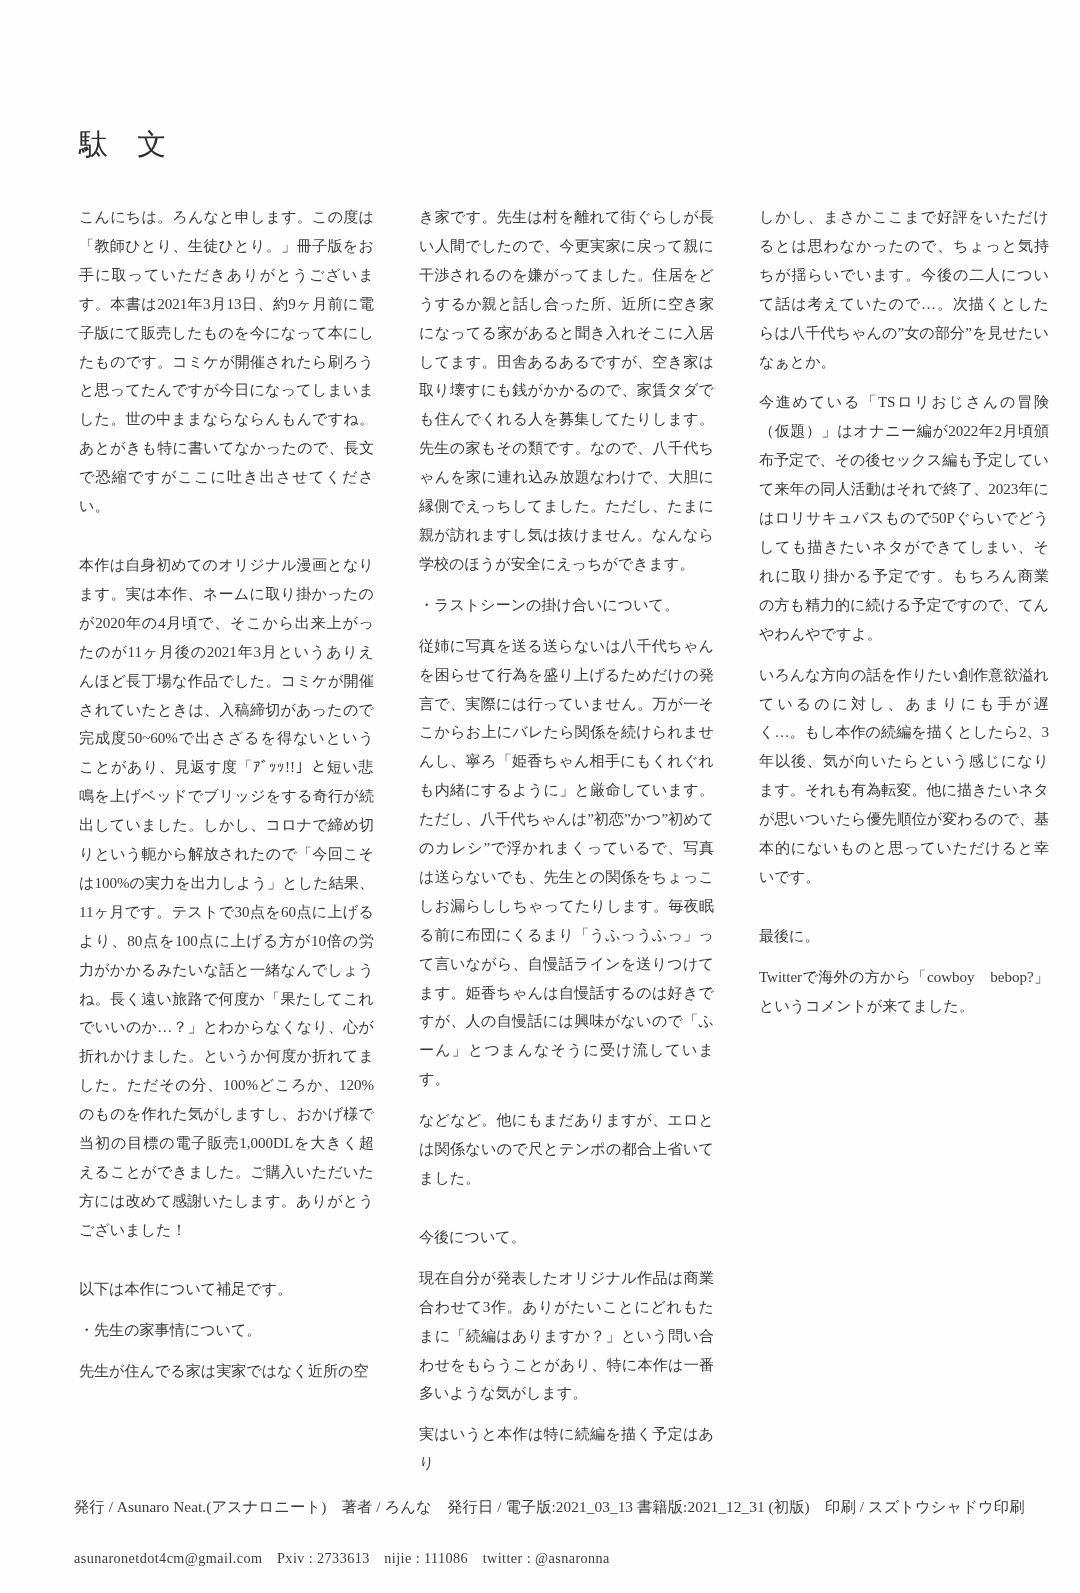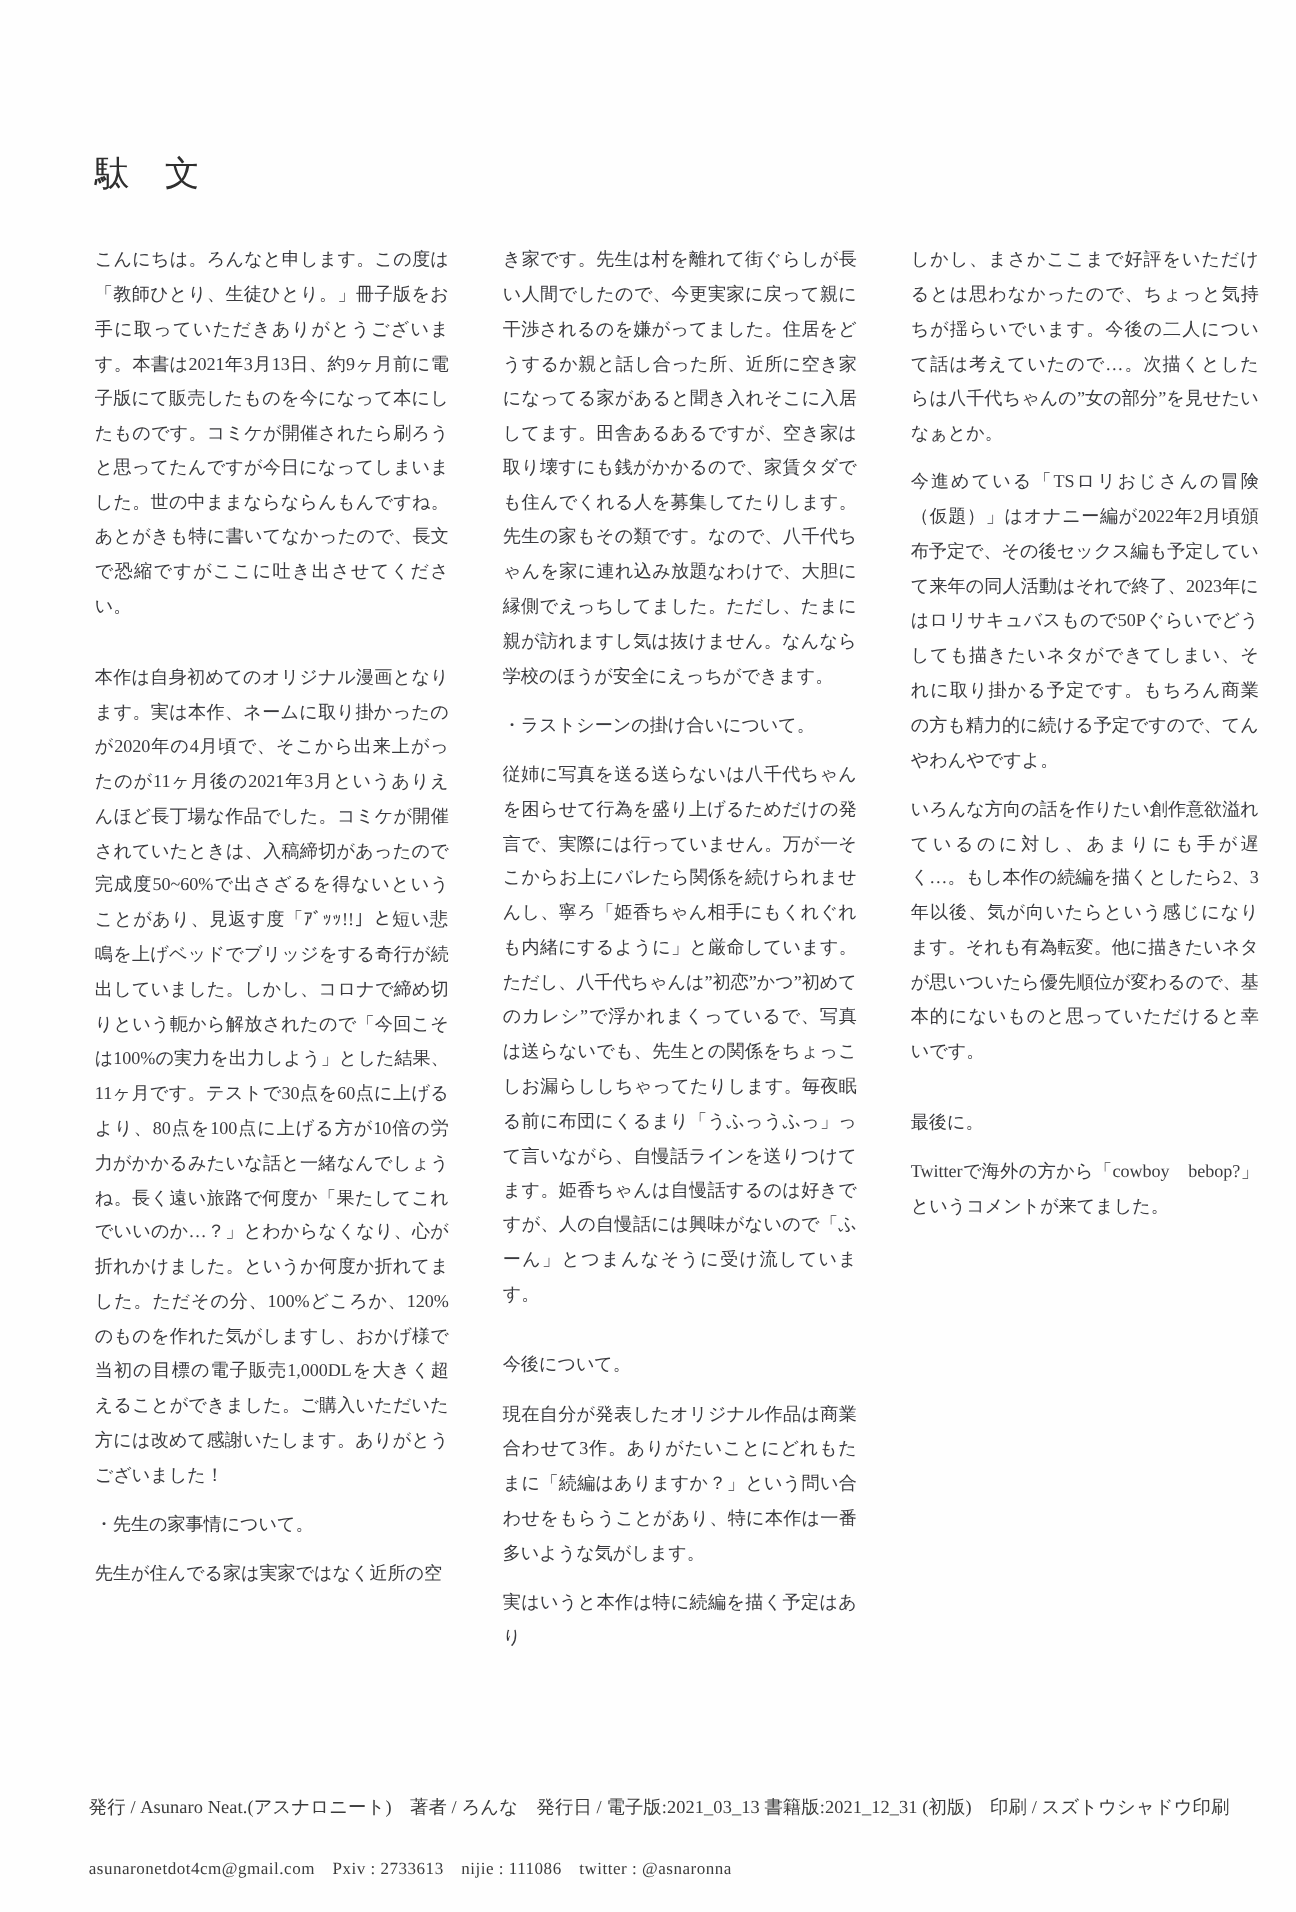--- a/index.html
+++ b/index.html
@@ -123,28 +123,30 @@
 
 <div class="page">
 
   <div class="afterword-title">駄 文</div>
 
   <div class="columns">
 
     <div class="col c1">
       <p class="para">こんにちは。ろんなと申します。この度は「教師ひとり、生徒ひとり。」冊子版をお手に取っていただきありがとうございます。本書は2021年3月13日、約9ヶ月前に電子版にて販売したものを今になって本にしたものです。コミケが開催されたら刷ろうと思ってたんですが今日になってしまいました。世の中ままならならんもんですね。あとがきも特に書いてなかったので、長文で恐縮ですがここに吐き出させてください。</p>
       <p class="para gap">本作は自身初めてのオリジナル漫画となります。実は本作、ネームに取り掛かったのが2020年の4月頃で、そこから出来上がったのが11ヶ月後の2021年3月というありえんほど長丁場な作品でした。コミケが開催されていたときは、入稿締切があったので完成度50~60%で出さざるを得ないということがあり、見返す度「ｱﾞｯｯ!!」と短い悲鳴を上げベッドでブリッジをする奇行が続出していました。しかし、コロナで締め切りという軛から解放されたので「今回こそは100%の実力を出力しよう」とした結果、11ヶ月です。テストで30点を60点に上げるより、80点を100点に上げる方が10倍の労力がかかるみたいな話と一緒なんでしょうね。長く遠い旅路で何度か「果たしてこれでいいのか…？」とわからなくなり、心が折れかけました。というか何度か折れてました。ただその分、100%どころか、120%のものを作れた気がしますし、おかげ様で当初の目標の電子販売1,000DLを大きく超えることができました。ご購入いただいた方には改めて感謝いたします。ありがとうございました！</p>
+      <p class="para gap">以下は本作について補足です。</p>
       <p class="para">・先生の家事情について。</p>
       <p class="para">先生が住んでる家は実家ではなく近所の空</p>
     </div>
 
     <div class="col c2">
       <p class="para">き家です。先生は村を離れて街ぐらしが長い人間でしたので、今更実家に戻って親に干渉されるのを嫌がってました。住居をどうするか親と話し合った所、近所に空き家になってる家があると聞き入れそこに入居してます。田舎あるあるですが、空き家は取り壊すにも銭がかかるので、家賃タダでも住んでくれる人を募集してたりします。先生の家もその類です。なので、八千代ちゃんを家に連れ込み放題なわけで、大胆に縁側でえっちしてました。ただし、たまに親が訪れますし気は抜けません。なんなら学校のほうが安全にえっちができます。</p>
       <p class="para">・ラストシーンの掛け合いについて。</p>
       <p class="para">従姉に写真を送る送らないは八千代ちゃんを困らせて行為を盛り上げるためだけの発言で、実際には行っていません。万が一そこからお上にバレたら関係を続けられませんし、寧ろ「姫香ちゃん相手にもくれぐれも内緒にするように」と厳命しています。ただし、八千代ちゃんは”初恋”かつ”初めてのカレシ”で浮かれまくっているで、写真は送らないでも、先生との関係をちょっこしお漏らししちゃってたりします。毎夜眠る前に布団にくるまり「うふっうふっ」って言いながら、自慢話ラインを送りつけてます。姫香ちゃんは自慢話するのは好きですが、人の自慢話には興味がないので「ふーん」とつまんなそうに受け流しています。</p>
+      <p class="para">などなど。他にもまだありますが、エロとは関係ないので尺とテンポの都合上省いてました。</p>
       <p class="para gap">今後について。</p>
       <p class="para">現在自分が発表したオリジナル作品は商業合わせて3作。ありがたいことにどれもたまに「続編はありますか？」という問い合わせをもらうことがあり、特に本作は一番多いような気がします。</p>
       <p class="para">実はいうと本作は特に続編を描く予定はあり</p>
     </div>
 
     <div class="col c3">
       <p class="para">しかし、まさかここまで好評をいただけるとは思わなかったので、ちょっと気持ちが揺らいでいます。今後の二人について話は考えていたので…。次描くとしたらは八千代ちゃんの”女の部分”を見せたいなぁとか。</p>
       <p class="para">今進めている「TSロリおじさんの冒険（仮題）」はオナニー編が2022年2月頃頒布予定で、その後セックス編も予定していて来年の同人活動はそれで終了、2023年にはロリサキュバスもので50Pぐらいでどうしても描きたいネタができてしまい、それに取り掛かる予定です。もちろん商業の方も精力的に続ける予定ですので、てんやわんやですよ。</p>
       <p class="para">いろんな方向の話を作りたい創作意欲溢れているのに対し、あまりにも手が遅く…。もし本作の続編を描くとしたら2、3年以後、気が向いたらという感じになります。それも有為転変。他に描きたいネタが思いついたら優先順位が変わるので、基本的にないものと思っていただけると幸いです。</p>
       <p class="para gap">最後に。</p>

